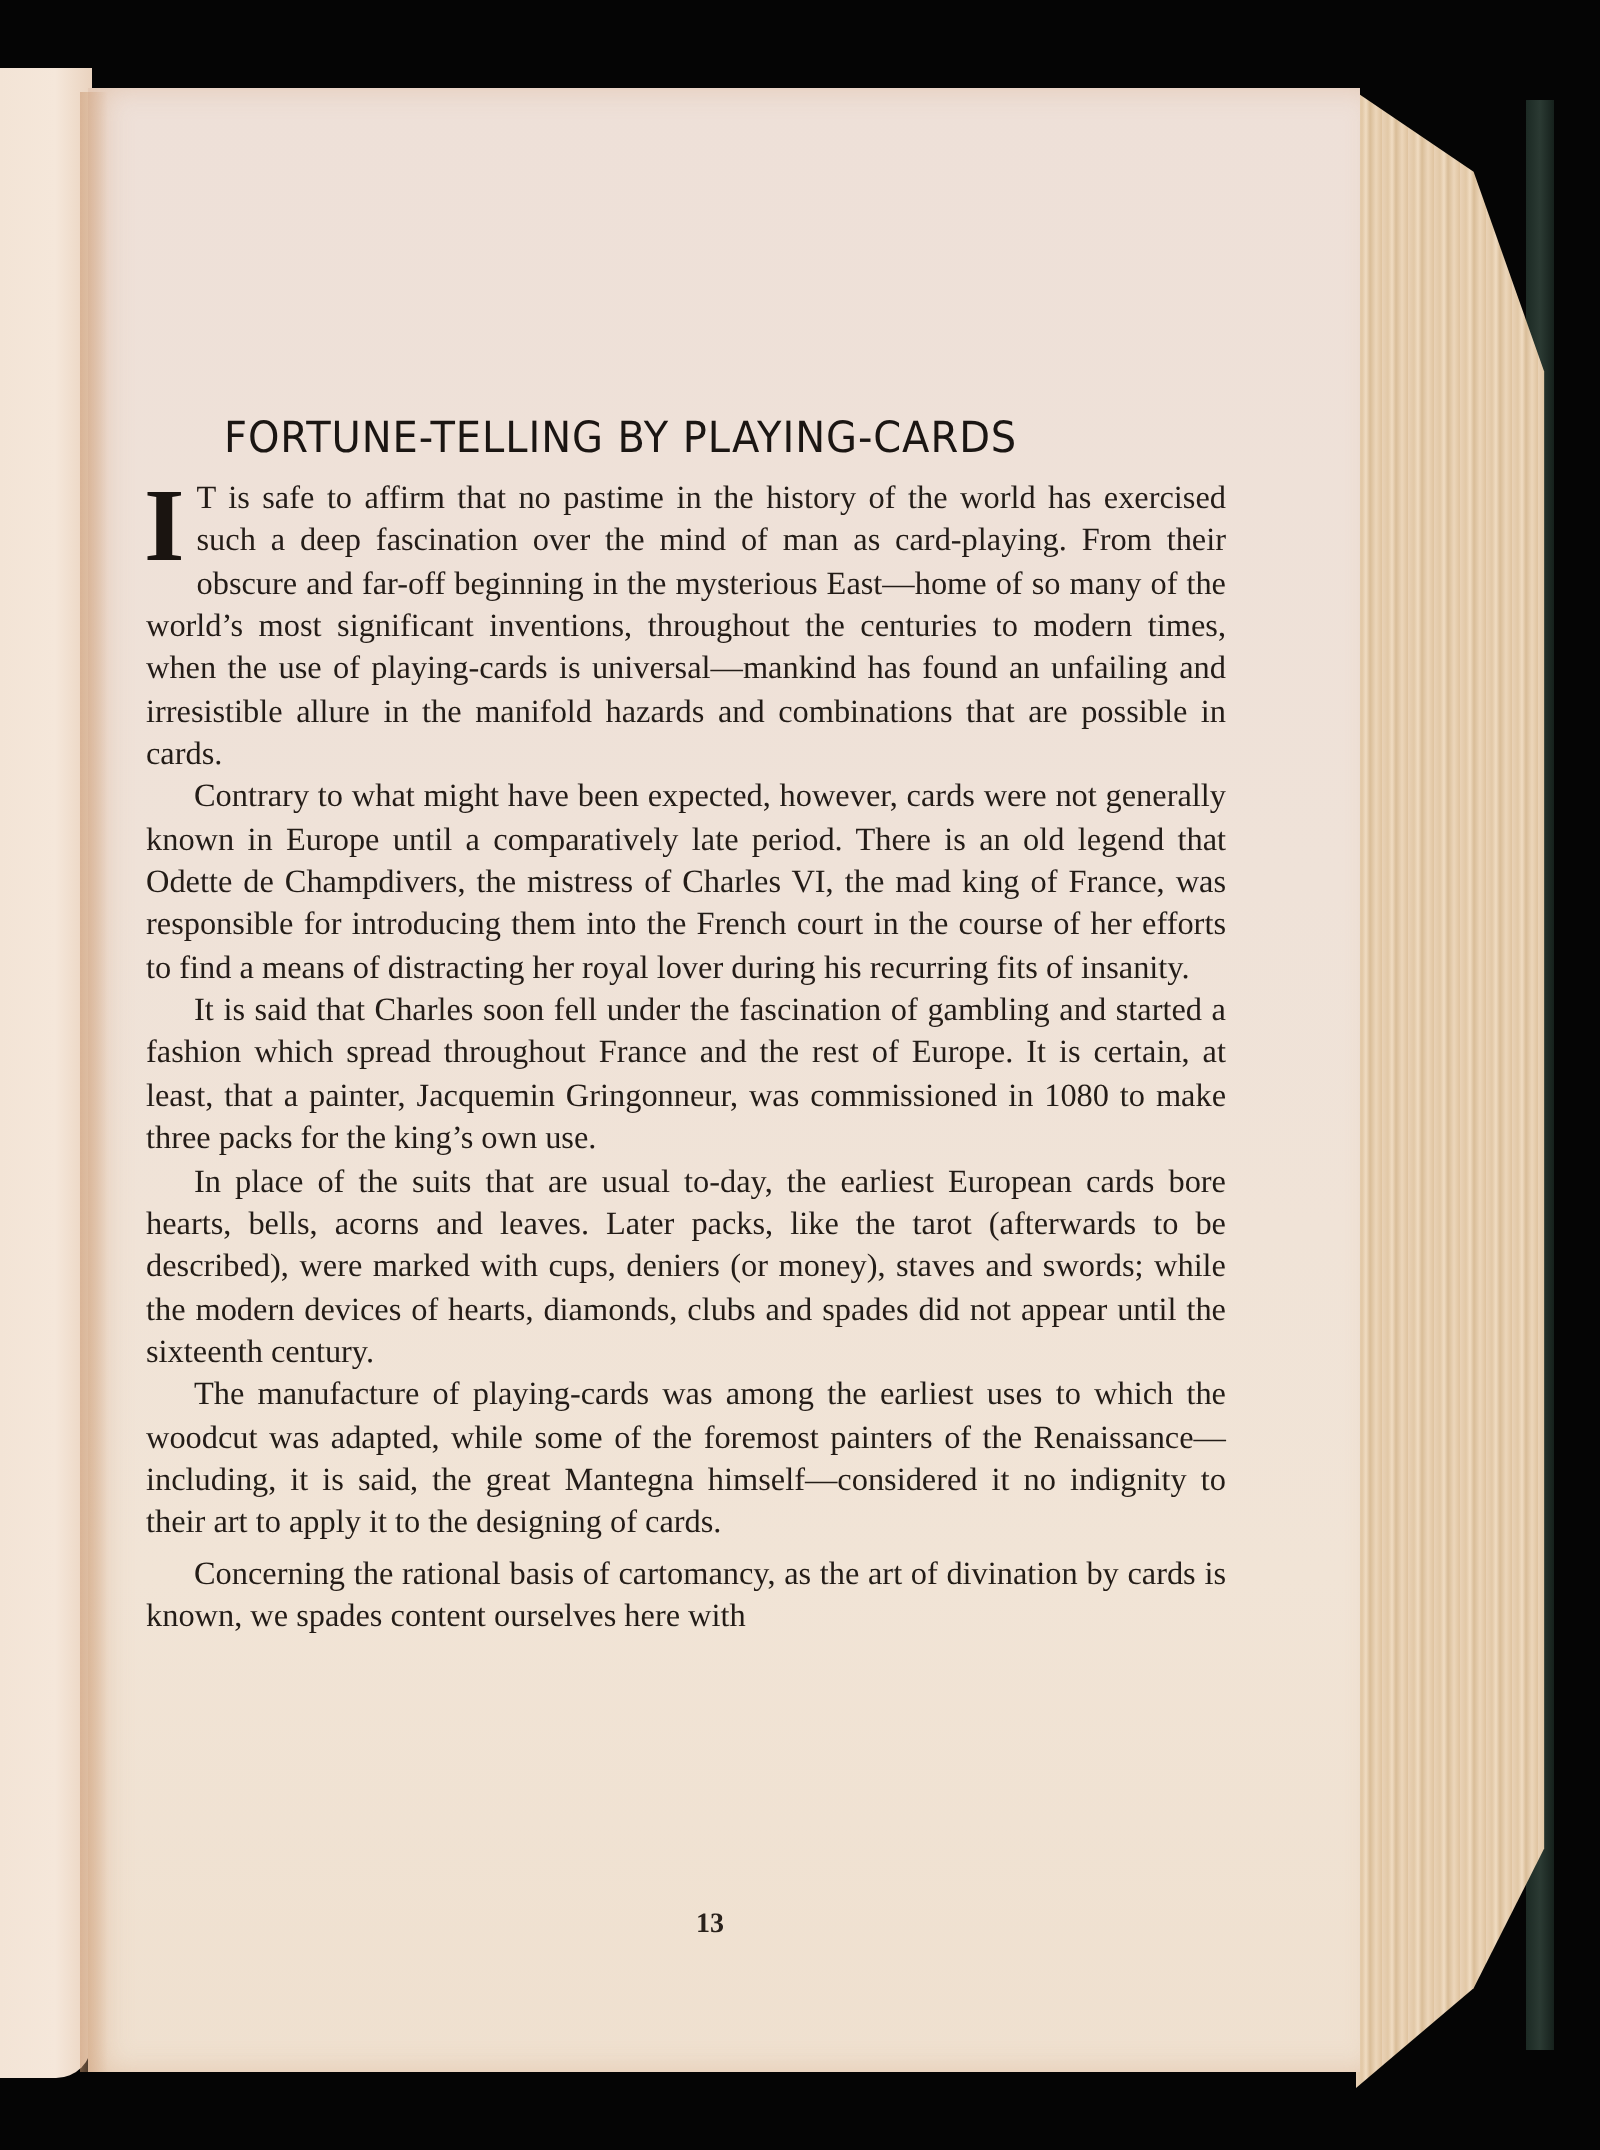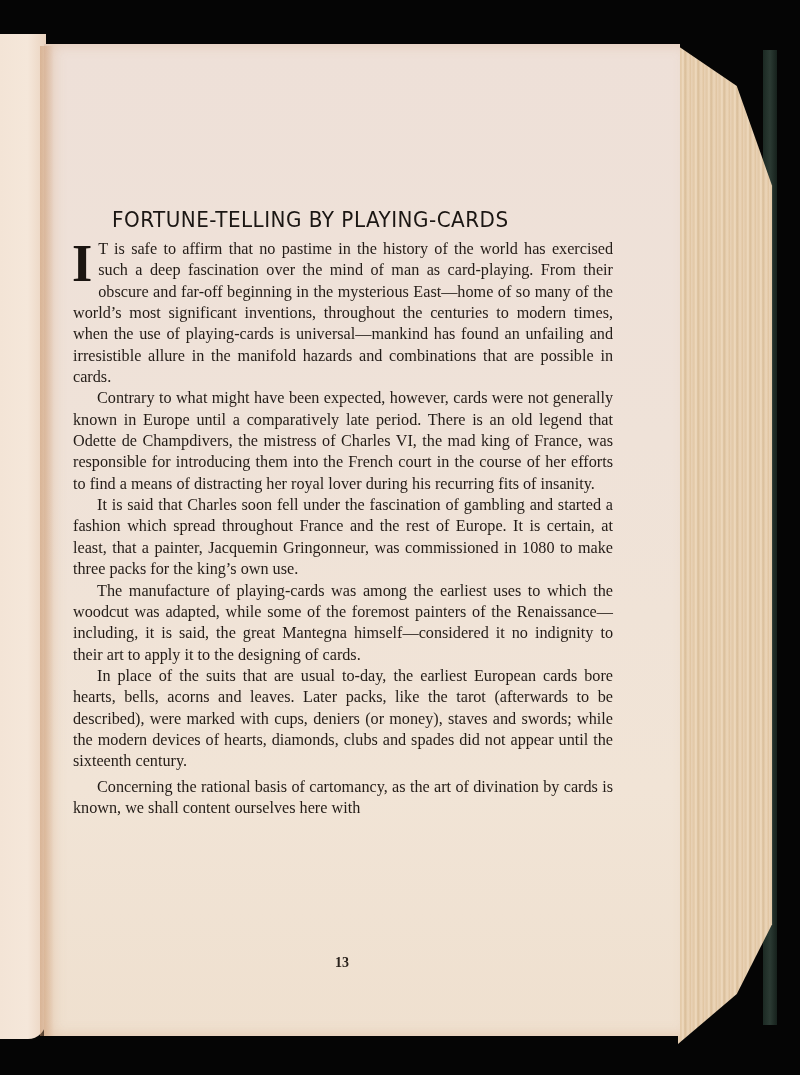--- a/index.html
+++ b/index.html
@@ -57,39 +57,39 @@
     font-family: "Liberation Serif", "DejaVu Serif", serif;
   }
   .body-text p { margin: 0; text-indent: 24px; }
   .body-text p.first { text-indent: 0; }
   .body-text p.gap { margin-top: 4px; }
   .dropcap {
     float: left; font-size: 52px; line-height: 40px; margin: 5px 6px 0 -1px;
     font-family: "Liberation Serif", serif; font-weight: bold; color: #1a1410;
   }
   .folio {
-    position: absolute; left: 322px; top: 955px; width: 40px; text-align: center;
+    position: absolute; left: 322px; top: 955px; width: 40px; text-align: right;
     font-family: "Liberation Serif", serif; font-weight: bold; font-size: 14px; color: #2a221c;
     z-index: 5;
   }
 </style>
 </head>
 <body>
 
 <div class="left-page"></div>
 <div class="cover-edge"></div>
 <div class="page-edges"></div>
 <div class="gutter"></div>
 
 <div class="page"></div>
 
 <div class="heading">FORTUNE-TELLING BY PLAYING-CARDS</div>
 
 <div class="body-text">
   <p class="first"><span class="dropcap">I</span><span>T is safe to affirm that no pastime in the history of the world has exercised such a deep fascination over the mind of man as card-playing. From their obscure and far-off beginning in the mysterious East—home of so many of the world’s most significant inventions, throughout the centuries to modern times, when the use of playing-cards is universal—mankind has found an unfailing and irresistible allure in the manifold hazards and combinations that are possible in cards.</span></p>
   <p>Contrary to what might have been expected, however, cards were not generally known in Europe until a comparatively late period. There is an old legend that Odette de Champdivers, the mistress of Charles VI, the mad king of France, was responsible for introducing them into the French court in the course of her efforts to find a means of distracting her royal lover during his recurring fits of insanity.</p>
   <p>It is said that Charles soon fell under the fascination of gambling and started a fashion which spread throughout France and the rest of Europe. It is certain, at least, that a painter, Jacquemin Gringonneur, was commissioned in 1080 to make three packs for the king’s own use.</p>
+  <p>In place of the suits that are usual to-day, the earliest European cards bore hearts, bells, acorns and leaves. Later packs, like the tarot (afterwards to be described), were marked with cups, deniers (or money), staves and swords; while the modern devices of hearts, diamonds, clubs and spades did not appear until the sixteenth century.</p>
   <p>The manufacture of playing-cards was among the earliest uses to which the woodcut was adapted, while some of the foremost painters of the Renaissance—including, it is said, the great Mantegna himself—considered it no indignity to their art to apply it to the designing of cards.</p>
-  <p>In place of the suits that are usual to-day, the earliest European cards bore hearts, bells, acorns and leaves. Later packs, like the tarot (afterwards to be described), were marked with cups, deniers (or money), staves and swords; while the modern devices of hearts, diamonds, clubs and spades did not appear until the sixteenth century.</p>
-  <p class="gap">Concerning the rational basis of cartomancy, as the art of divination by cards is known, we shall content ourselves here with</p>
+  <p class="gap">Concerning the rational basis of cartomancy, as the art of divination by cards is known, we spades content ourselves here with</p>
 </div>
 
 <div class="folio">13</div>
 
 </body></html>

